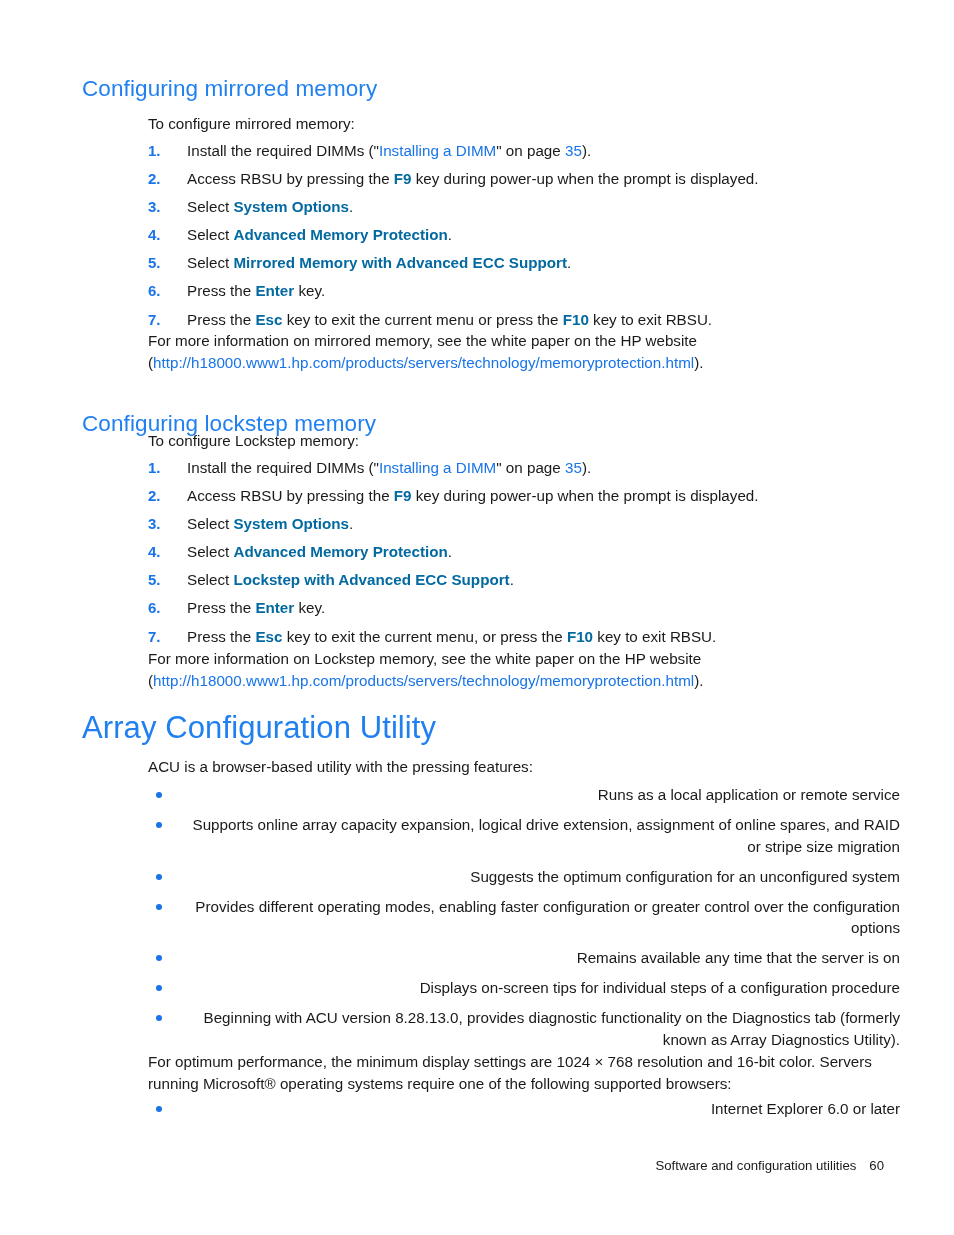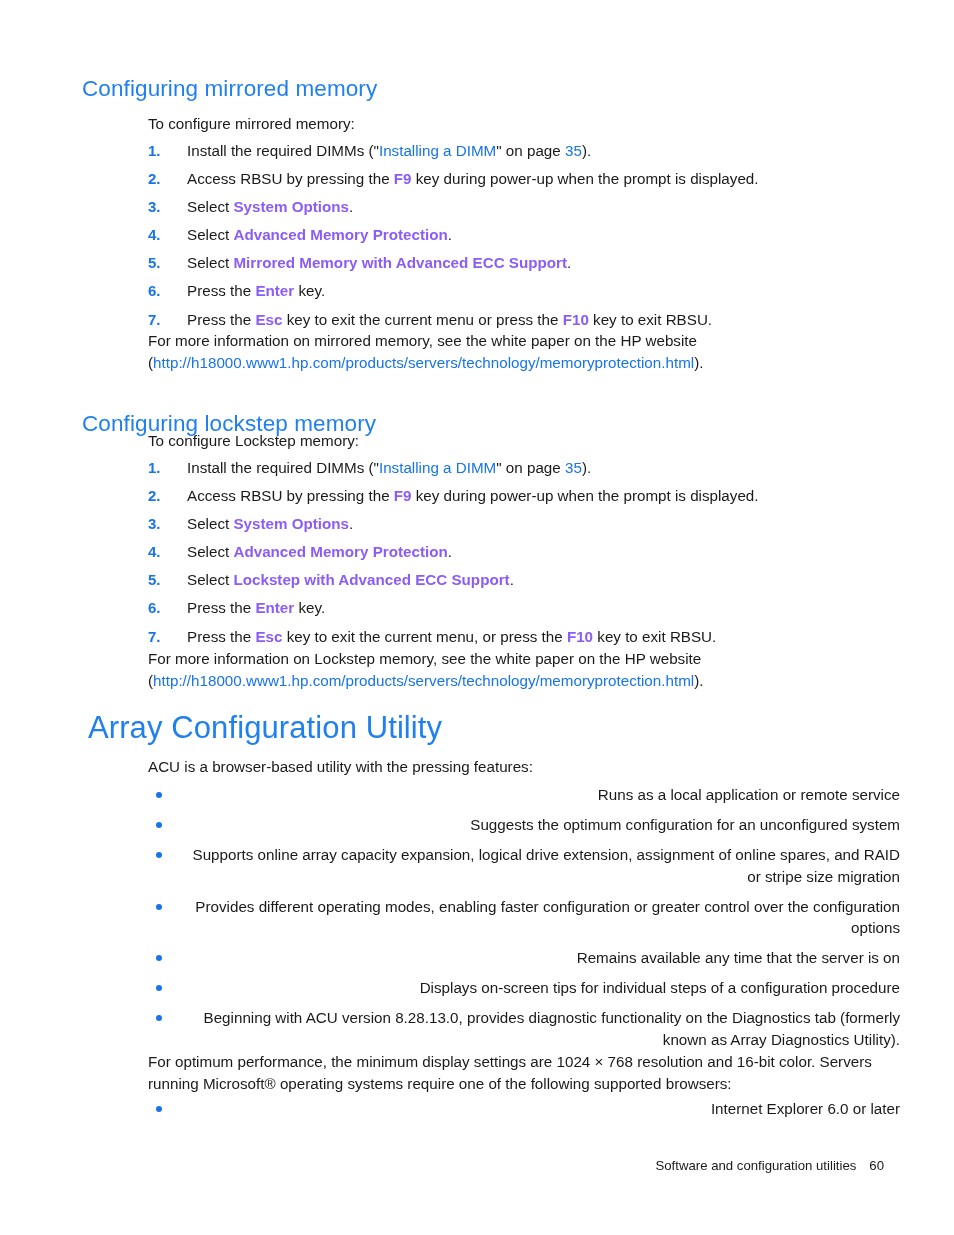--- a/index.html
+++ b/index.html
@@ -36,21 +36,21 @@
     white-space: nowrap;
   }
   .h1 {
     color: #2080f0;
     font-size: 31px;
     font-weight: 400;
     letter-spacing: 0.1px;
     margin: 0;
     padding: 0;
     position: absolute;
-    left: 88px;
+    left: 82px;
     white-space: nowrap;
   }
 
   
   .para {
     position: absolute;
     left: 148px;
     font-size: 15.2px;
     line-height: 21.5px;
     color: #1a1a1a;
@@ -102,21 +102,21 @@
     left: 8px;
     top: 8px;
     width: 6px;
     height: 6px;
     border-radius: 50%;
     background: #1874e8;
   }
 
   
   .lnk { color: #1874e8; text-decoration: none; }
-  .b { font-weight: bold; color: #8b5cf6; }
+  .b { font-weight: bold; color: #0369a1; }
 
   
   .footer {
     position: absolute;
     left: 0;
     top: 1158px;
     width: 884px;
     text-align: right;
     font-size: 13.2px;
     color: #1a1a1a;
@@ -159,22 +159,22 @@
     </div>
 
   <div class="para w1" style="top:648px"><span>For more information on Lockstep memory, see the white paper on the HP website (</span><a class="lnk" href="#">http://h18000.www1.hp.com/products/servers/technology/memoryprotection.html</a><span>).</span></div>
 
   <h1 class="h1" style="top:710px">Array Configuration Utility</h1>
 
   <div class="para wide" style="top:756px">ACU is a browser-based utility with the pressing features:</div>
 
   <div class="blist" style="top:784px">
       <div class="bitem"><span class="bullet"></span><span>Runs as a local application or remote service</span></div>
+      <div class="bitem"><span class="bullet"></span><span>Supports online array capacity expansion, logical drive extension, assignment of online spares, and RAID or stripe size migration</span></div>
       <div class="bitem"><span class="bullet"></span><span>Suggests the optimum configuration for an unconfigured system</span></div>
-      <div class="bitem"><span class="bullet"></span><span>Supports online array capacity expansion, logical drive extension, assignment of online spares, and RAID or stripe size migration</span></div>
       <div class="bitem"><span class="bullet"></span><span>Provides different operating modes, enabling faster configuration or greater control over the configuration options</span></div>
       <div class="bitem"><span class="bullet"></span><span>Remains available any time that the server is on</span></div>
       <div class="bitem"><span class="bullet"></span><span>Displays on-screen tips for individual steps of a configuration procedure</span></div>
       <div class="bitem"><span class="bullet"></span><span>Beginning with ACU version 8.28.13.0, provides diagnostic functionality on the Diagnostics tab (formerly known as Array Diagnostics Utility).</span></div>
     </div>
 
   <div class="para wide" style="top:1051px">For optimum performance, the minimum display settings are 1024 × 768 resolution and 16-bit color. Servers running Microsoft® operating systems require one of the following supported browsers:</div>
 
   <div class="blist" style="top:1098px">
       <div class="bitem"><span class="bullet"></span><span>Internet Explorer 6.0 or later</span></div>

